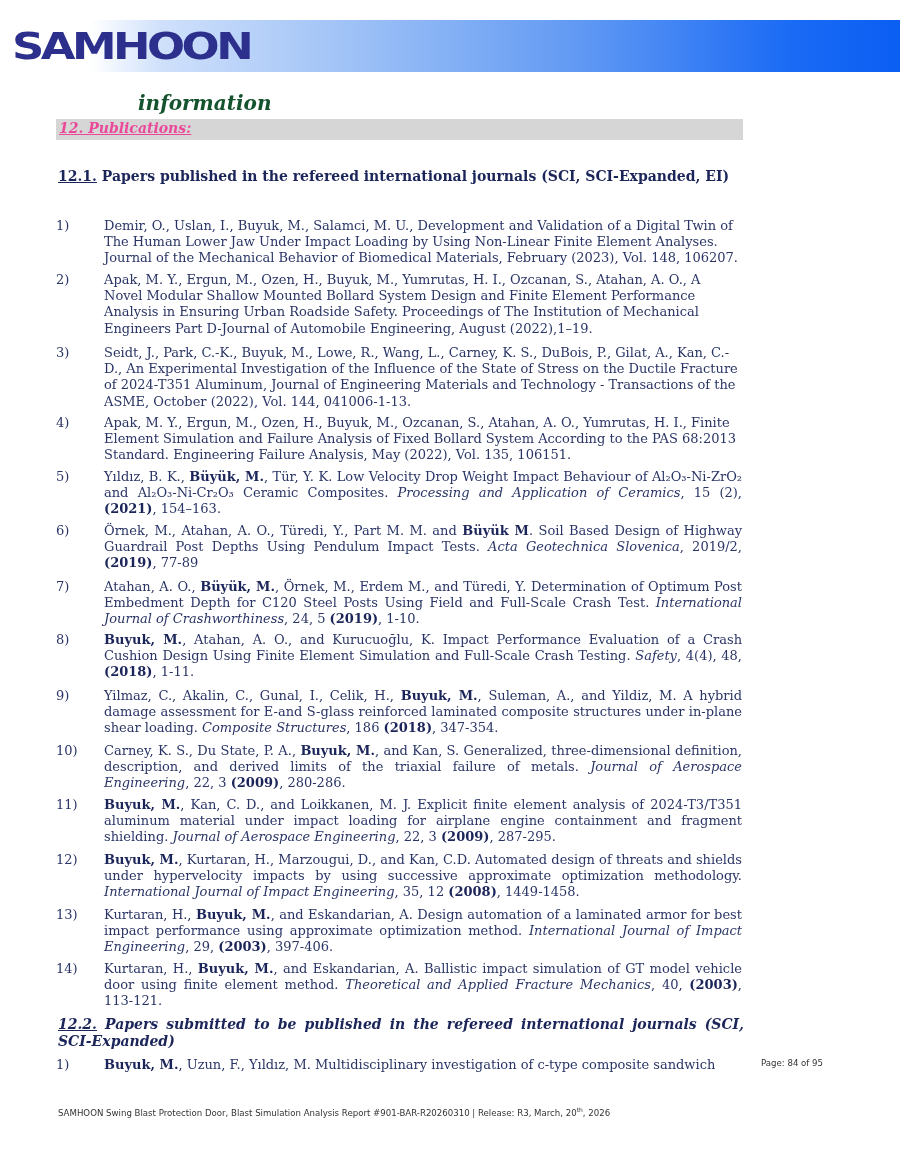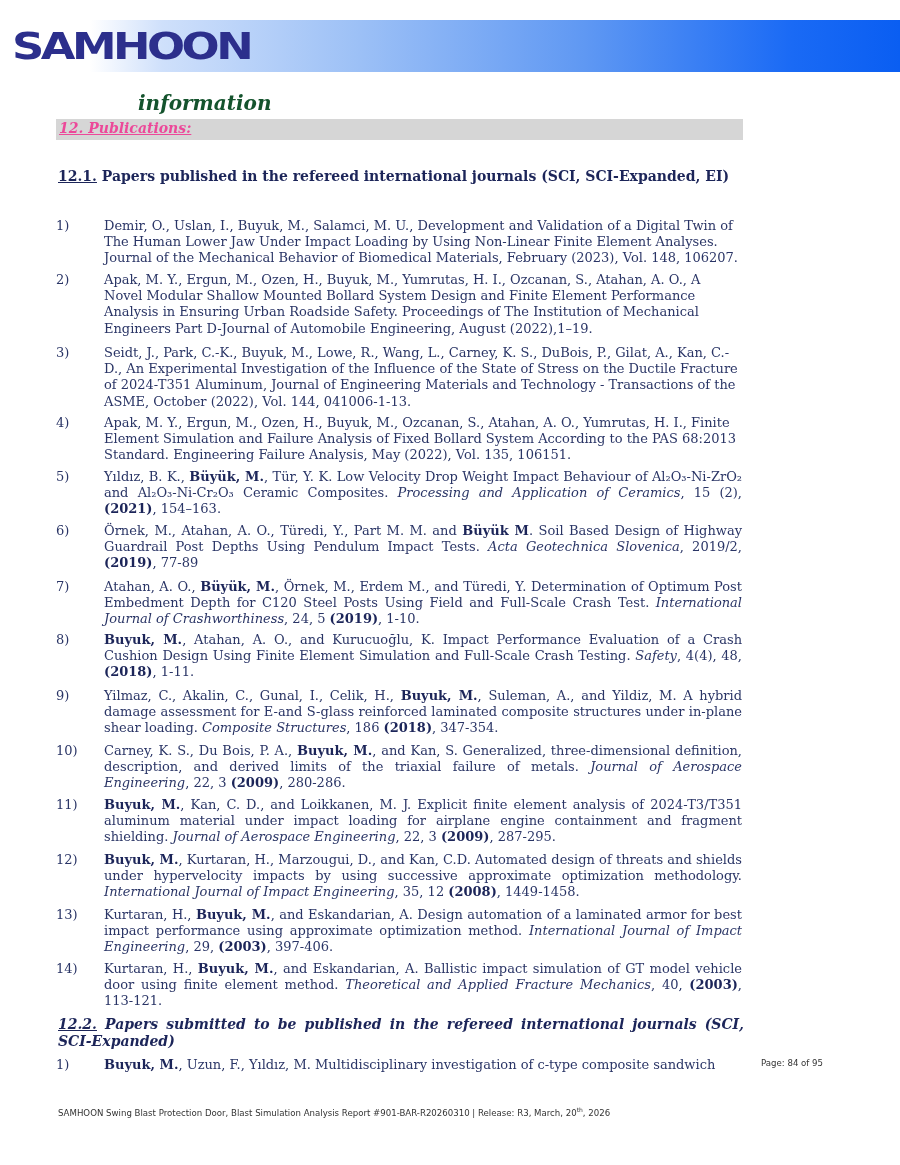--- a/index.html
+++ b/index.html
@@ -86,21 +86,21 @@
     <span class="txt justify"><span></span><b>Buyuk, M.</b><span>, Atahan, A. O., and Kurucuoğlu, K. Impact Performance Evaluation of a Crash Cushion Design Using Finite Element Simulation and Full-Scale Crash Testing. </span><i>Safety</i><span>, 4(4), 48, </span><b>(2018)</b><span>, 1-11.</span></span>
   </div>
 
   <div class="pub" style="top:688px;">
     <span class="idx">9)</span>
     <span class="txt justify"><span>Yilmaz, C., Akalin, C., Gunal, I., Celik, H., </span><b>Buyuk, M.</b><span>, Suleman, A., and Yildiz, M. A hybrid damage assessment for E-and S-glass reinforced laminated composite structures under in-plane shear loading. </span><i>Composite Structures</i><span>, 186 </span><b>(2018)</b><span>, 347-354.</span></span>
   </div>
 
   <div class="pub" style="top:743px;">
     <span class="idx">10)</span>
-    <span class="txt justify"><span>Carney, K. S., Du Bois, P. A., </span><b>Buyuk, M.</b><span>, and Kan, S. Generalized, three-dimensional definition, description, and derived limits of the triaxial failure of metals. </span><i>Journal of Aerospace Engineering</i><span>, 22, 3 </span><b>(2009)</b><span>, 280-286.</span></span>
+    <span class="txt justify"><span>Carney, K. S., Du State, P. A., </span><b>Buyuk, M.</b><span>, and Kan, S. Generalized, three-dimensional definition, description, and derived limits of the triaxial failure of metals. </span><i>Journal of Aerospace Engineering</i><span>, 22, 3 </span><b>(2009)</b><span>, 280-286.</span></span>
   </div>
 
   <div class="pub" style="top:797px;">
     <span class="idx">11)</span>
     <span class="txt justify"><span></span><b>Buyuk, M.</b><span>, Kan, C. D., and Loikkanen, M. J. Explicit finite element analysis of 2024-T3/T351 aluminum material under impact loading for airplane engine containment and fragment shielding. </span><i>Journal of Aerospace Engineering</i><span>, 22, 3 </span><b>(2009)</b><span>, 287-295.</span></span>
   </div>
 
   <div class="pub" style="top:852px;">
     <span class="idx">12)</span>
     <span class="txt justify"><span></span><b>Buyuk, M.</b><span>, Kurtaran, H., Marzougui, D., and Kan, C.D. Automated design of threats and shields under hypervelocity impacts by using successive approximate optimization methodology. </span><i>International Journal of Impact Engineering</i><span>, 35, 12 </span><b>(2008)</b><span>, 1449-1458.</span></span>

